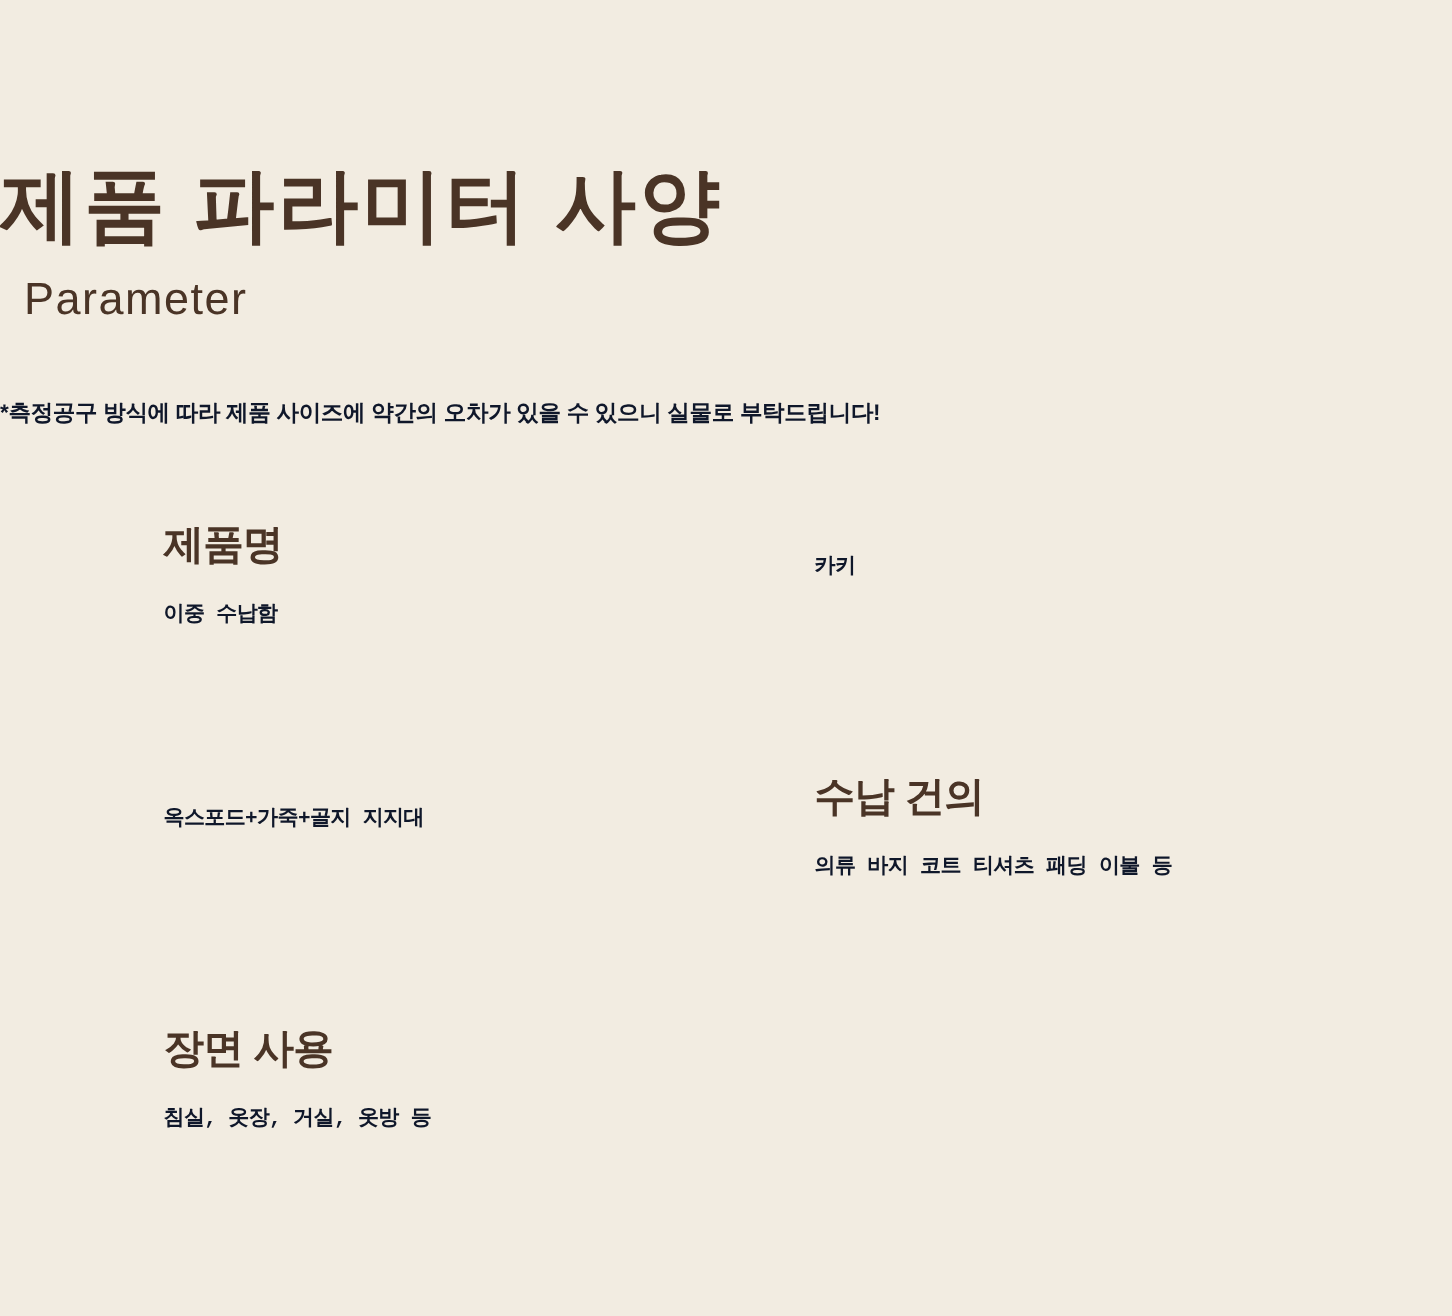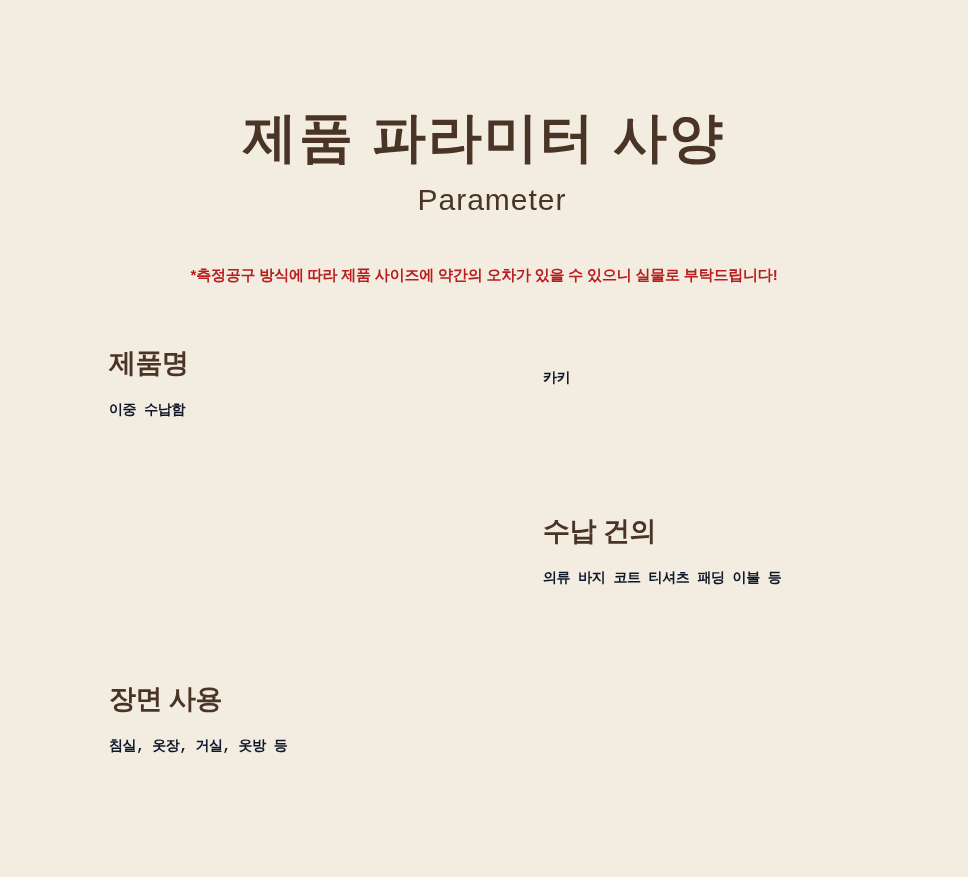--- a/index.html
+++ b/index.html
@@ -17,21 +17,21 @@
   }
   .page {
     position: relative;
     width: 968px;
     height: 877px;
     box-sizing: border-box;
   }
 
   
   .header {
-    text-align: center;
+    text-align: left;
     padding-top: 106px;
   }
   .title-ko {
     font-size: 54px;
     font-weight: bold;
     letter-spacing: 2px;
     color: #4a3426;
     line-height: 1.15;
     margin: 0;
   }
@@ -41,21 +41,21 @@
     color: #4a3426;
     letter-spacing: 1px;
     margin: 14px 0 0 0;
     line-height: 1.2;
     padding-left: 16px;
   }
   .note {
     margin-top: 48px;
     font-size: 15px;
     font-weight: bold;
-    color: #b91c1c;
+    color: #0f172a;
     letter-spacing: -0.2px;
   }
 
   
   .specs {
     margin-top: 62px;
     padding: 0 86px 0 86px;
     display: grid;
     grid-template-columns: 434px 1fr;
     row-gap: 72px;
@@ -102,20 +102,21 @@
     <div class="spec-cell">
       <p class="spec-label">제품명</p>
       <p class="spec-value">이중 수납함</p>
     </div>
 
     <div class="spec-cell">
       <p class="spec-value">카키</p>
     </div>
 
     <div class="spec-cell">
+      <p class="spec-value">옥스포드+가죽+골지 지지대</p>
     </div>
 
     <div class="spec-cell">
       <p class="spec-label">수납 건의</p>
       <p class="spec-value">의류 바지 코트 티셔츠 패딩 이불 등</p>
     </div>
 
     <div class="spec-cell">
       <p class="spec-label">장면 사용</p>
       <p class="spec-value">침실, 옷장, 거실, 옷방 등</p>

